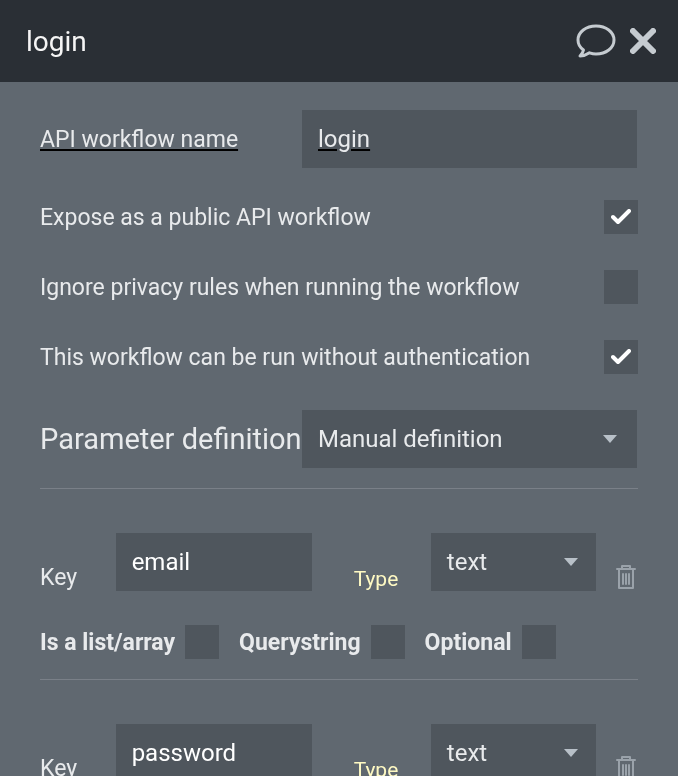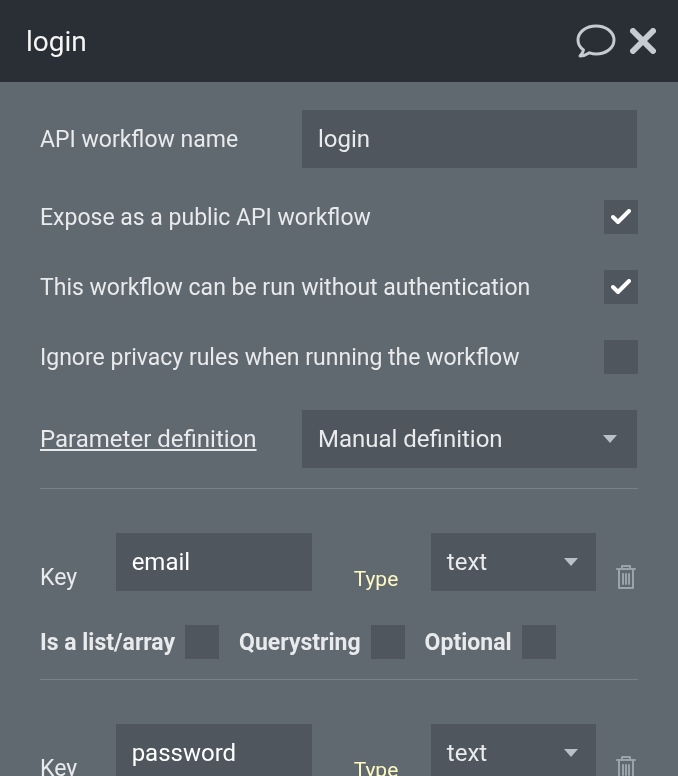--- a/index.html
+++ b/index.html
@@ -50,20 +50,21 @@
     }
 
     .content {
       padding: 28px 40px 0 40px;
     }
 
     .row {
       display: flex;
       align-items: center;
       margin-bottom: 32px;
+      text-decoration: underline;
     }
 
     .row-top {
       align-items: center;
     }
 
     .label {
       color: #e8eaec;
       font-size: 23px;
       font-weight: 400;
@@ -115,23 +116,22 @@
     }
 
     .select-row {
       display: flex;
       align-items: center;
       margin-bottom: 20px;
     }
 
     .select-label {
       color: #e8eaec;
-      font-size: 24px;
+      font-size: 29px;
       width: 262px;
-      text-decoration: underline;
     }
 
     .select {
       background: #4f565d;
       display: flex;
       align-items: center;
       justify-content: space-between;
       padding: 0 20px 0 16px;
       width: 335px;
       height: 58px;
@@ -263,31 +263,31 @@
   <div class="checkbox-row">
     <div class="label">Expose as a public API workflow</div>
     <div class="checkbox">
       <svg class="checkmark" viewBox="0 0 20 16">
         <path d="M 2 8 L 7 13 L 18 2" fill="none" stroke="#ffffff" stroke-width="4" stroke-linecap="round" stroke-linejoin="round"></path>
       </svg>
     </div>
   </div>
 
   <div class="checkbox-row">
+    <div class="label">Ignore privacy rules when running the workflow</div>
+    <div class="checkbox"></div>
+  </div>
+
+  <div class="checkbox-row">
     <div class="label">This workflow can be run without authentication</div>
     <div class="checkbox">
       <svg class="checkmark" viewBox="0 0 20 16">
         <path d="M 2 8 L 7 13 L 18 2" fill="none" stroke="#ffffff" stroke-width="4" stroke-linecap="round" stroke-linejoin="round"></path>
       </svg>
     </div>
-  </div>
-
-  <div class="checkbox-row">
-    <div class="label">Ignore privacy rules when running the workflow</div>
-    <div class="checkbox"></div>
   </div>
 
   <div class="select-row">
     <div class="select-label">Parameter definition</div>
     <div class="select">
       <span class="select-text">Manual definition</span>
       <div class="dropdown-arrow"></div>
     </div>
   </div>
 

